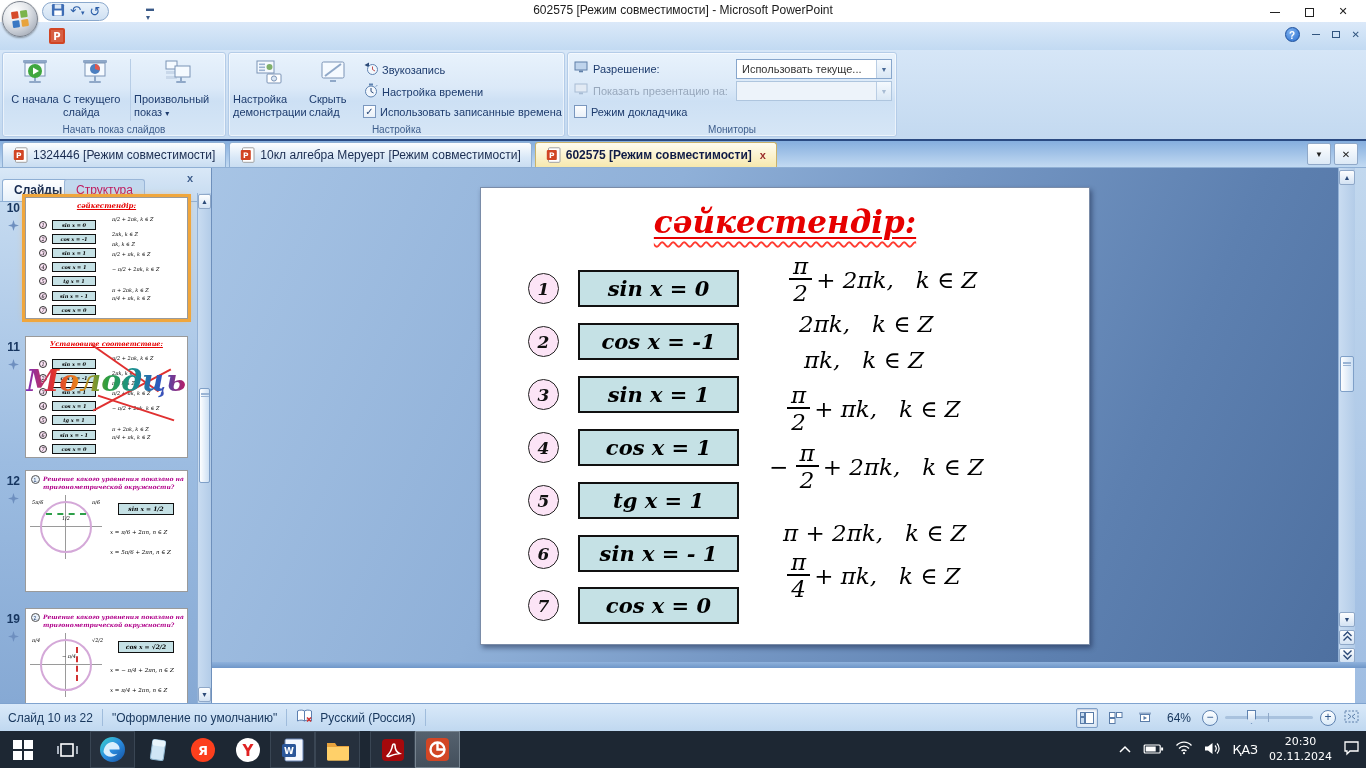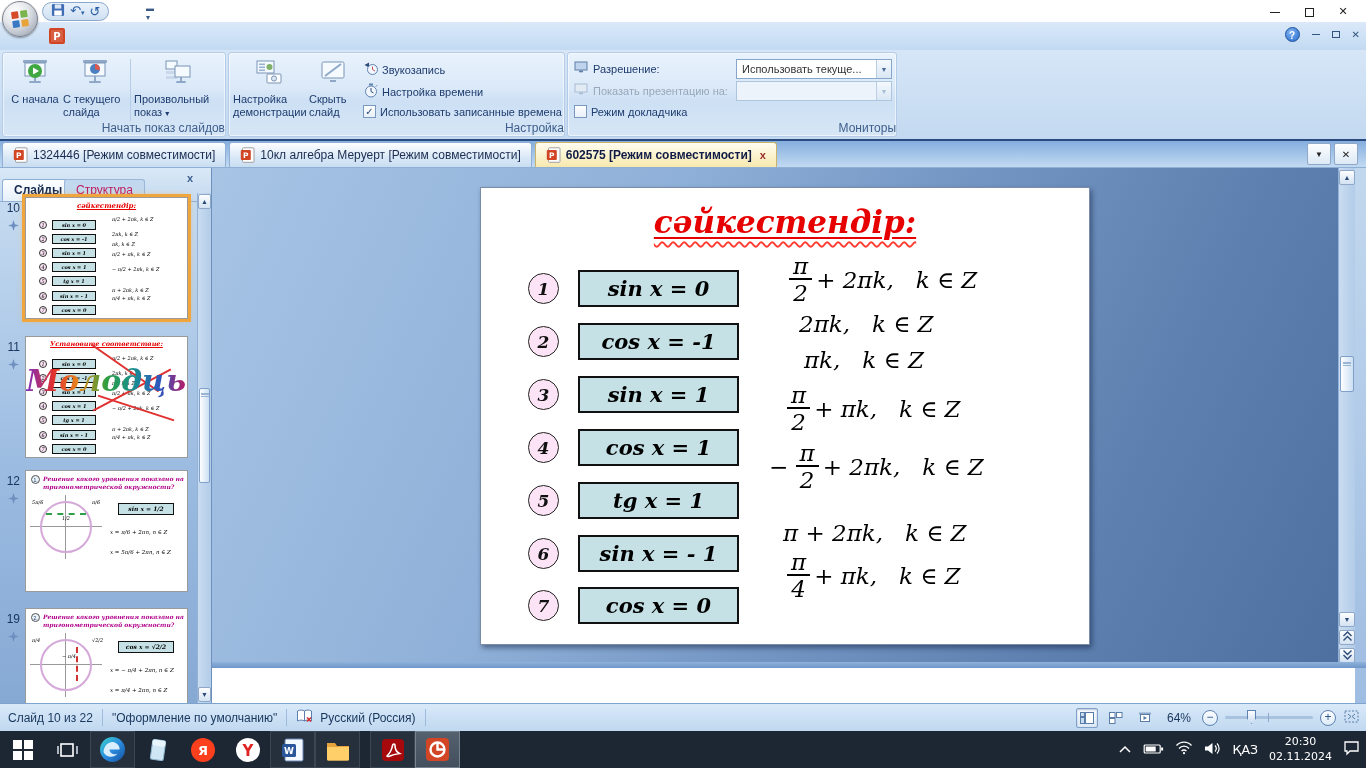--- a/index.html
+++ b/index.html
@@ -40,21 +40,21 @@
   .rwc{color:#31557f;font-size:10px;line-height:12px}
   .rwc .bar{display:inline-block;width:8px;height:1px;background:#31557f;vertical-align:middle}
   .rwc .box{display:inline-block;width:8px;height:7px;border:1px solid #31557f;vertical-align:middle}
 
   
   #ribbon{left:0;top:50px;width:1366px;height:91px;background:linear-gradient(#d6e6f7,#c3d9f0);
     border-bottom:2px solid #2a4a82}
   .rgroup{top:2px;height:85px;border:1px solid #b4cce8;border-radius:3px;
     background:linear-gradient(180deg,#e8f2fc 0%,#dbe9f8 42%,#cde0f4 58%,#d6e6f6 100%);
     box-shadow:inset 0 0 0 1px rgba(255,255,255,.55)}
-  .rgroup-label{position:absolute;left:0;right:0;bottom:1px;text-align:right;font-size:12px;color:#3e5e8c}
+  .rgroup-label{position:absolute;left:0;right:0;bottom:1px;text-align:center;font-size:10px;color:#3e5e8c}
   .bigbtn{position:absolute;top:4px;display:flex;flex-direction:column;align-items:center;gap:2px;cursor:default}
   .bigbtn .lbl{font-size:11px;line-height:1.15;color:#1e3c6e;}
   .vsep{position:absolute;top:6px;width:1px;height:62px;background:#b7cde6}
   .optrow{position:absolute;display:flex;align-items:center;gap:4px;font-size:11px;color:#1e3c6e;white-space:nowrap}
   .cbx{width:13px;height:13px;border:1px solid #7a97be;background:linear-gradient(#fdfeff,#e9f0f8);
     font-size:10px;line-height:11px;text-align:center;color:#2b4a7a;font-weight:bold}
   .combo{position:absolute;height:20px;background:#fff;border:1px solid #87a6cc;display:flex;align-items:center}
   .combo .cval{flex:1;font-size:11px;color:#333;padding:0 5px;white-space:nowrap;overflow:hidden}
   .combo .carr{width:15px;align-self:stretch;border-left:1px solid #b9cde4;display:flex;align-items:center;justify-content:center;
     font-size:7px;color:#4a6a96;background:linear-gradient(#f4f9fe,#d9e7f5)}
@@ -75,21 +75,21 @@
   
   #main{left:0;top:168px;width:1366px;height:535px}
   
   #left-panel{left:0;top:0;width:212px;height:535px;background:linear-gradient(180deg,#cadef2,#9cbce1 55%,#86a9d4);border-right:1px solid #6e90bc}
   #panel-header{left:0;top:0;width:211px;height:34px;border-bottom:1px solid #8fafd4;background:linear-gradient(#d9e8f7,#c5daf0)}
   .ptab{position:absolute;bottom:0;height:22px;padding:3px 11px 0;font-size:12px;border:1px solid #8fafd4;border-bottom:none;
     border-radius:3px 3px 0 0;color:#14284e;cursor:default}
   #ptab-slides{left:2px;background:linear-gradient(#fdfeff,#e6f0fa);font-weight:bold}
   #ptab-outline{left:64px;background:#c2d8ee;border-color:#9ab6d8;color:#be185d}
   #panel-close{position:absolute;right:18px;top:4px;font-size:11px;font-weight:bold;color:#3e5e8c}
-  .tnum{position:absolute;left:0;width:20px;text-align:right;font-size:12px;font-weight:normal;color:#16355f}
+  .tnum{position:absolute;left:0;width:20px;text-align:right;font-size:12px;font-weight:bold;color:#16355f}
   .tstar{position:absolute;left:8px}
   .thumb{position:absolute;left:25px;width:163px;height:122px;background:#fff;border:1px solid #9a9a9a;overflow:hidden;cursor:default}
   .thumb.selected{outline:3px solid #f0a63c;box-shadow:0 0 7px #f2b662}
   
   .m-title{position:absolute;left:0;right:0;top:3px;text-align:center;font-family:"DejaVu Serif",serif;
     font-weight:bold;font-style:italic;font-size:7px;color:#e60000;text-decoration:underline}
   .m-circ{position:absolute;width:8px;height:8px;border-radius:50%;background:#fce4f6;border:1px solid #333;
     font-size:5px;line-height:7px;text-align:center;font-family:"DejaVu Serif",serif;font-style:italic}
   .m-box{position:absolute;left:26px;width:44px;height:10px;background:#c5e1e5;border:1px solid #111;
     font-family:"DejaVu Serif",serif;font-weight:bold;font-style:italic;font-size:5px;line-height:8px;text-align:center;color:#000}
@@ -173,20 +173,21 @@
   #tray{position:absolute;right:6px;top:731px;height:37px;display:flex;align-items:center;gap:11px;color:#fff}
   #tray-lang{font-size:12.5px;font-family:"DejaVu Sans",sans-serif}
   #tray-clock{text-align:center;font-size:11px;line-height:1.3;font-family:"DejaVu Sans",sans-serif}
 </style>
 </head>
 <body>
 
 <div id="screen">
 
   <div id="titlebar" class="abs">
+    <div id="title-text" class="abs">602575 [Режим совместимости] - Microsoft PowerPoint</div>
     <div id="win-min" class="abs wctl"><span class="bar"></span></div>
     <div id="win-max" class="abs wctl"><span class="box"></span></div>
     <div id="win-close" class="abs wctl">✕</div>
   </div>
   <div id="orb" class="abs">
     <svg width="22" height="22" viewBox="0 0 22 22">
       <g transform="rotate(-8 11 11)">
         <rect x="3" y="3" width="7" height="7" rx="1" fill="#d64b2a"></rect>
         <rect x="12" y="3" width="7" height="7" rx="1" fill="#7bb44c"></rect>
         <rect x="3" y="12" width="7" height="7" rx="1" fill="#3a78c3"></rect>

